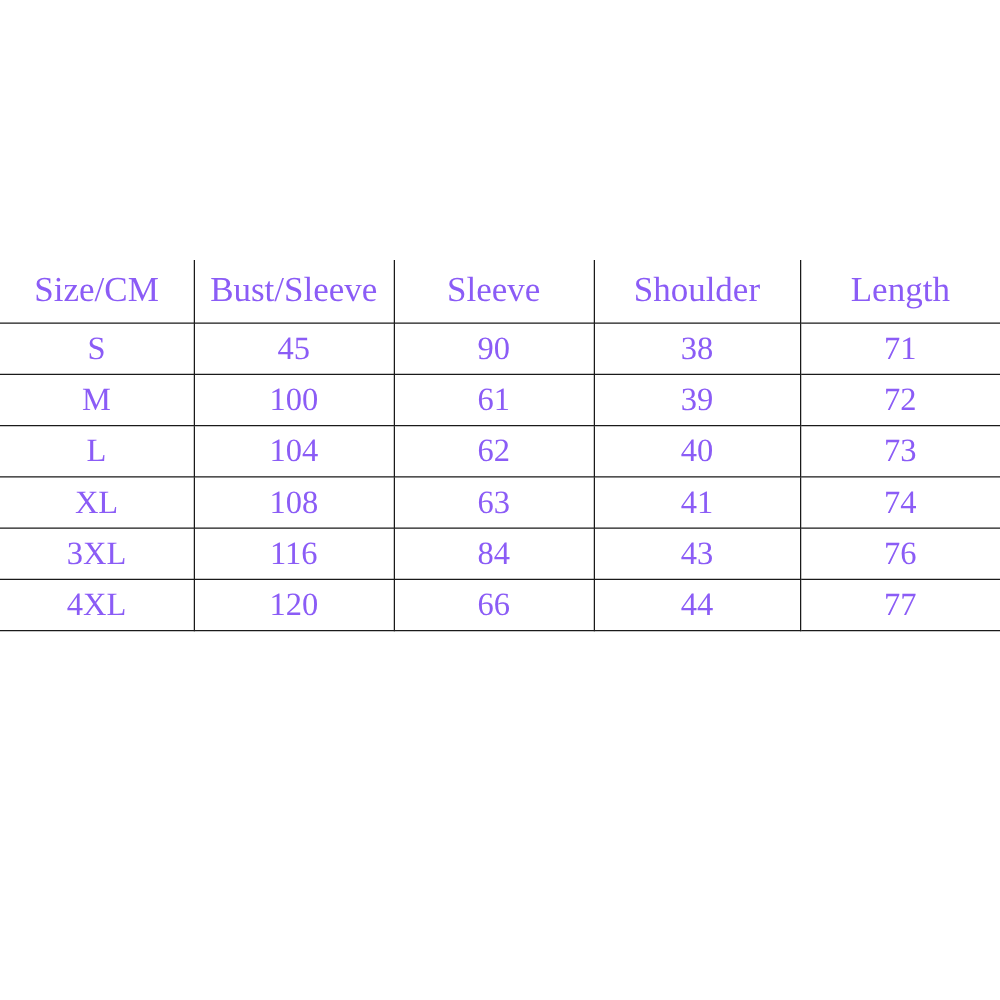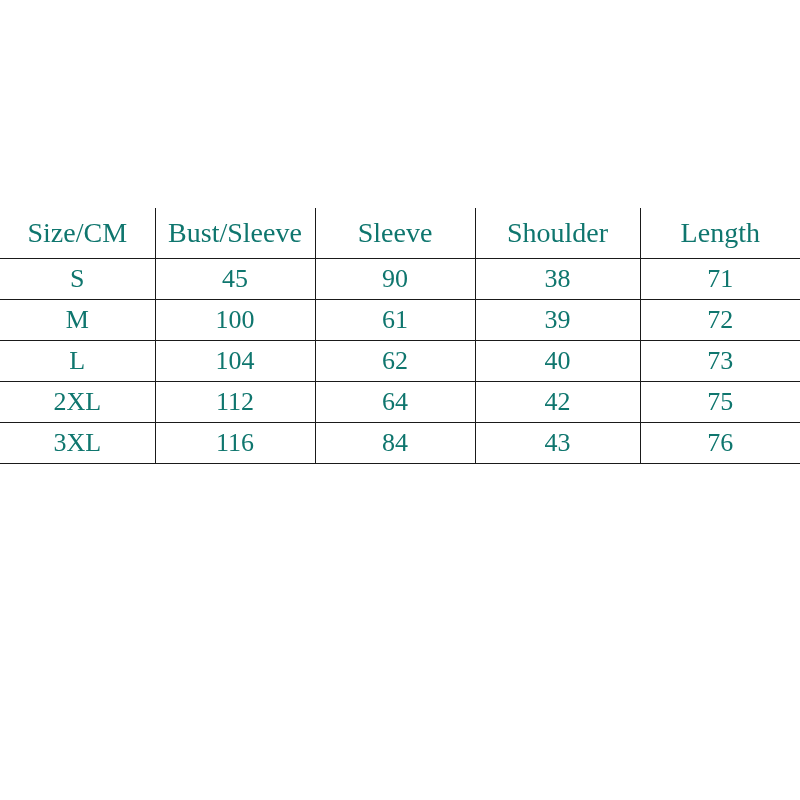--- a/index.html
+++ b/index.html
@@ -31,21 +31,21 @@
     table-layout: fixed;
     width: 800px;
     background: #ffffff;
   }
 
   table.size-table td,
   table.size-table th {
     border: 1px solid #1a1a1a;
     text-align: center;
     vertical-align: middle;
-    color: #0f766e;
+    color: #8b5cf6;
     font-weight: normal;
     padding: 0;
   }
 
   
   col.c0 { width: 155px; }
   col.c1 { width: 160px; }
   col.c2 { width: 160px; }
   col.c3 { width: 165px; }
   col.c4 { width: 160px; }
@@ -114,29 +114,36 @@
           <td>72</td>
         </tr>
         <tr>
           <td>L</td>
           <td>104</td>
           <td>62</td>
           <td>40</td>
           <td>73</td>
         </tr>
         <tr>
-          <td>2XL</td>
-          <td>112</td>
-          <td>64</td>
-          <td>42</td>
-          <td>75</td>
+          <td>XL</td>
+          <td>108</td>
+          <td>63</td>
+          <td>41</td>
+          <td>74</td>
         </tr>
         <tr>
           <td>3XL</td>
           <td>116</td>
           <td>84</td>
           <td>43</td>
           <td>76</td>
         </tr>
+        <tr>
+          <td>4XL</td>
+          <td>120</td>
+          <td>66</td>
+          <td>44</td>
+          <td>77</td>
+        </tr>
       </tbody>
     </table>
   </div>
 </div>
 
 </body></html>

